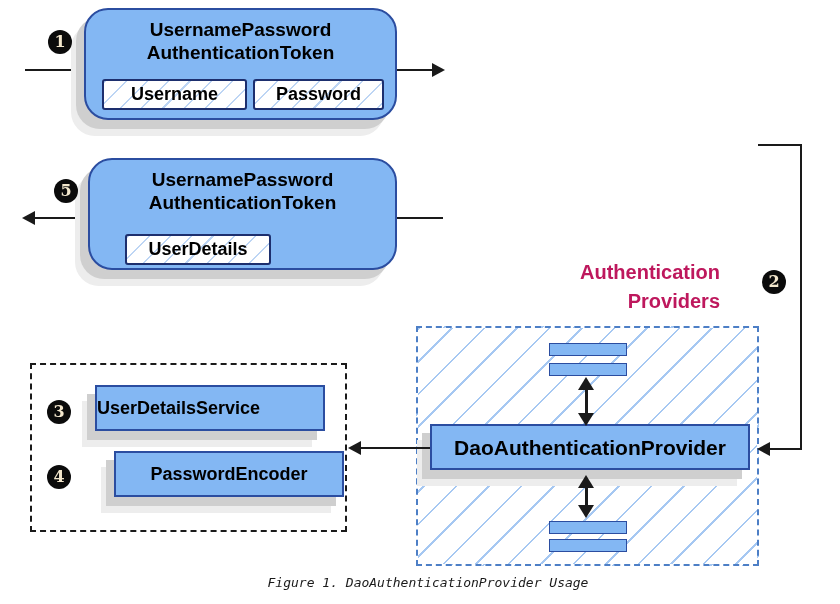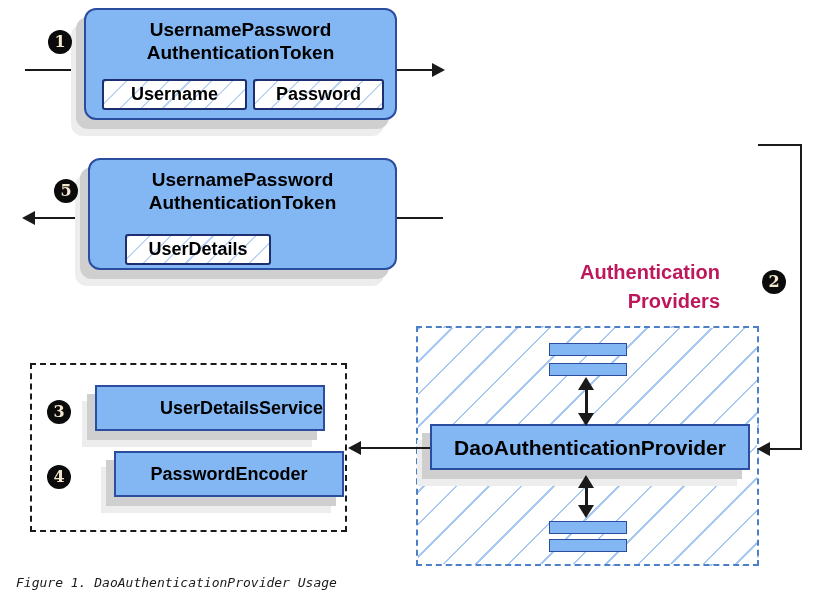--- a/index.html
+++ b/index.html
@@ -15,41 +15,41 @@
   .line{position:absolute;background:var(--arrow);}
   .z1{z-index:1}.z2{z-index:2}.z3{z-index:3}.z4{z-index:4}.z6{z-index:6}
   .ah{position:absolute;width:0;height:0;color:var(--arrow);}
   .ah-right{border-top:7px solid transparent;border-bottom:7px solid transparent;border-left:13px solid currentColor;}
   .ah-left {border-top:7px solid transparent;border-bottom:7px solid transparent;border-right:13px solid currentColor;}
   .ah-up   {border-left:8px solid transparent;border-right:8px solid transparent;border-bottom:13px solid currentColor;}
   .ah-down {border-left:8px solid transparent;border-right:8px solid transparent;border-top:13px solid currentColor;}
   
   .node{position:absolute;background:var(--node-fill);border:2px solid var(--node-border);
         box-sizing:border-box;box-shadow:-8px 9px 0 0 #cfcfcf,-13px 16px 0 0 #ededed;}
-  .rounded{border-radius:12px;}
+  .rounded{border-radius:24px;}
   .node-title{font-weight:bold;font-size:19px;line-height:23px;color:#000;text-align:center;padding-top:8px;}
   .field{position:absolute;background-color:#fff;
          background-image:repeating-linear-gradient(135deg,var(--hatch-line) 0 1.6px,transparent 1.6px 15px);
          border:2px solid var(--field-border);border-radius:3px;box-sizing:border-box;
          font-weight:bold;font-size:18px;text-align:center;line-height:27px;color:#000;}
   .inner-hatch{position:absolute;background-color:#fff;
          background-image:repeating-linear-gradient(135deg,var(--hatch-line) 0 1.6px,transparent 1.6px 18px);
          border:2px solid var(--inner-border);box-sizing:border-box;
          font-weight:bold;font-size:19px;text-align:center;color:#000;}
   .providers-box{position:absolute;background-color:#fff;
          background-image:repeating-linear-gradient(135deg,var(--providers-hatch-line) 0 1.8px,transparent 1.8px 23px);
          border:2px dashed var(--providers-border);box-sizing:border-box;}
   .group-box{position:absolute;background:#fff;border:2px dashed var(--group-border);box-sizing:border-box;}
   .bar{position:absolute;width:78px;height:13px;background:var(--node-fill);
        border:1.5px solid var(--node-border);box-sizing:border-box;}
   .heading{position:absolute;font-weight:bold;font-size:20px;line-height:29px;text-align:right;color:#be185d;}
   .badge{position:absolute;width:24px;height:24px;border-radius:50%;background:var(--badge-bg);
          color:var(--badge-text);font-family:"DejaVu Serif",serif;font-weight:bold;font-size:16px;
          line-height:24px;text-align:center;}
-  .caption{position:absolute;left:0;right:0;top:575px;text-align:left;
+  .caption{position:absolute;left:0;right:0;top:575px;text-align:center;
            font-family:"DejaVu Sans Mono",monospace;font-style:italic;font-size:13px;color:#1a1a1a;padding-left:16px;}
 </style>
 </head>
 <body>
 
 <div class="canvas">
 
   <div class="line z1" style="left:25px;top:69px;width:407px;height:2px;"></div>
   <div class="ah ah-right z1" style="left:432px;top:63px;"></div>
 
@@ -99,21 +99,21 @@
   <div class="line z4" style="left:585px;top:486px;width:3px;height:21px;"></div>
   <div class="ah ah-down z4" style="left:578px;top:505px;"></div>
 
   <div class="bar z3" style="left:549px;top:521px;"></div>
   <div class="bar z3" style="left:549px;top:539px;"></div>
 
   <div class="line z4" style="left:361px;top:447px;width:69px;height:2px;"></div>
   <div class="ah ah-left z4" style="left:348px;top:441px;"></div>
 
   <div class="group-box z2" style="left:30px;top:363px;width:317px;height:169px;"></div>
-  <div class="node z3" style="left:95px;top:385px;width:230px;height:46px;font-weight:bold;font-size:18px;text-align:right;line-height:42px;">UserDetailsService</div>
+  <div class="node z3" style="left:95px;top:385px;width:230px;height:46px;font-weight:bold;font-size:18px;text-align:left;line-height:42px;">UserDetailsService</div>
   <div class="node z3" style="left:95px;top:451px;width:230px;height:46px;font-weight:bold;font-size:18px;text-align:center;line-height:42px;margin-left:19px;">PasswordEncoder</div>
 
   <div class="badge z6" style="left:48px;top:30px;">1</div>
   <div class="badge z6" style="left:762px;top:270px;">2</div>
   <div class="badge z6" style="left:47px;top:400px;">3</div>
   <div class="badge z6" style="left:47px;top:465px;">4</div>
   <div class="badge z6" style="left:54px;top:179px;">5</div>
 
   <div class="caption z2">Figure 1. DaoAuthenticationProvider Usage</div>
 

